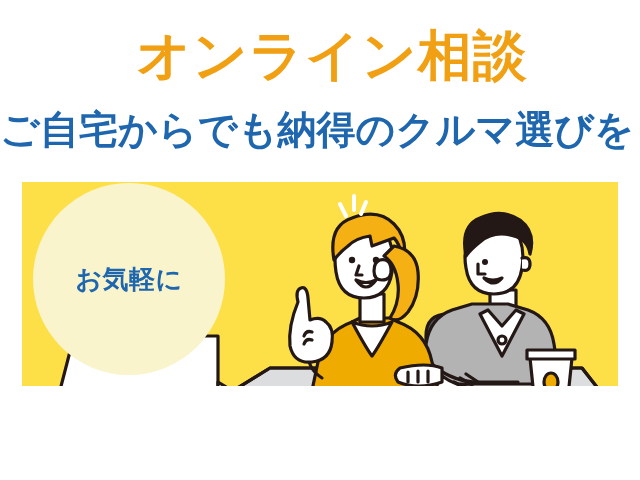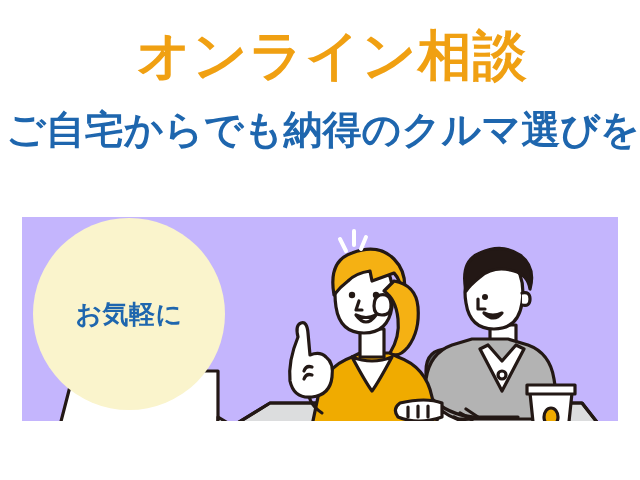--- a/index.html
+++ b/index.html
@@ -32,37 +32,36 @@
     font-weight: bold;
     letter-spacing: 1px;
     line-height: 62px;
     white-space: nowrap;
   }
   .subtitle {
     position: absolute;
     left: 0;
     top: 106px;
     width: 640px;
-    text-align: right;
+    text-align: left;
     color: #1E66AE;
     font-size: 39px;
     font-weight: bold;
     line-height: 48px;
     white-space: nowrap;
   }
   
   .panel {
     position: absolute;
     left: 22px;
     top: 182px;
     width: 596px;
     height: 204px;
-    background: #c4b5fd;
+    background: #fde047;
     overflow: hidden;
-    margin-top: 35px;
   }
   
   .badge {
     position: absolute;
     left: 11px;
     top: 1px;
     width: 192px;
     height: 192px;
     border-radius: 50%;
     background: #FAF4CC;

